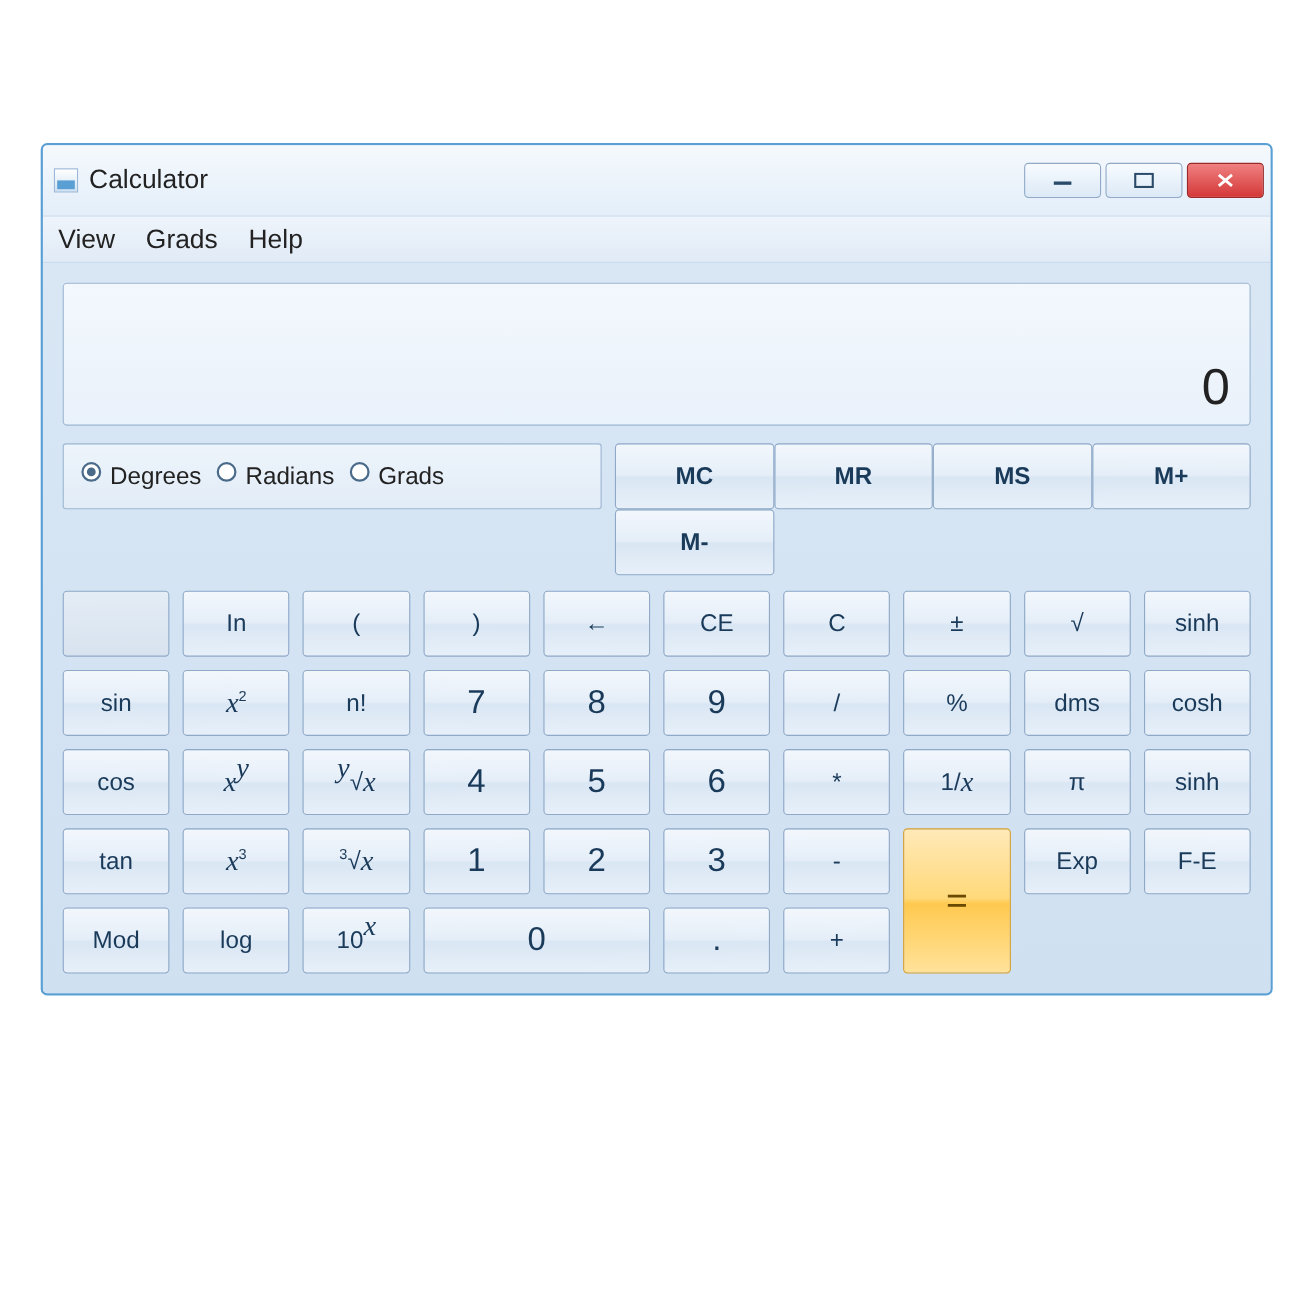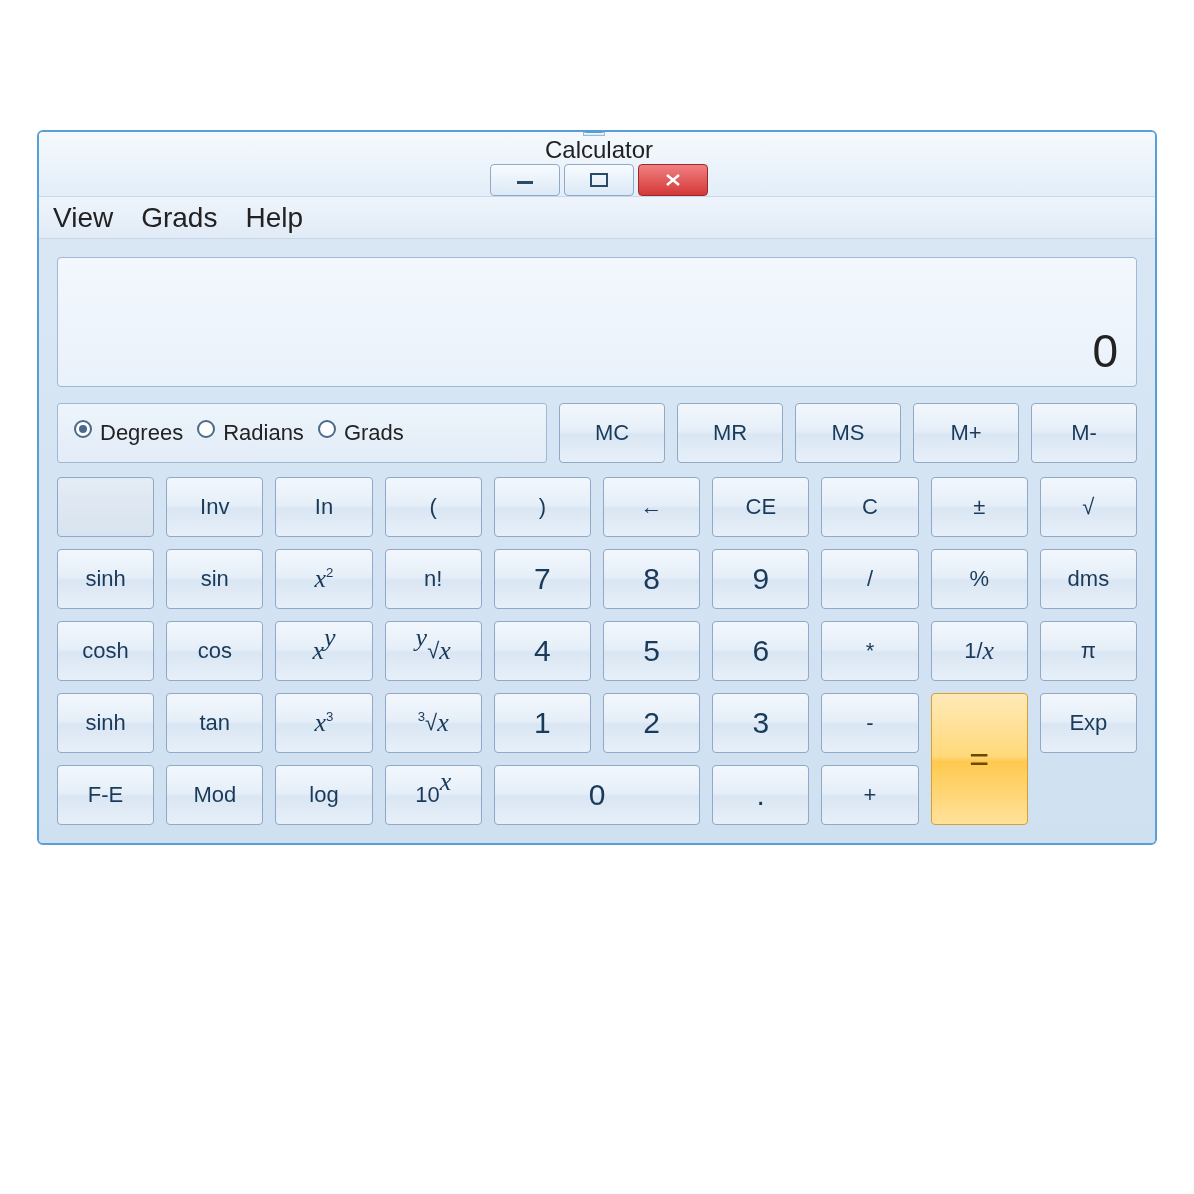--- a/index.html
+++ b/index.html
@@ -21,21 +21,20 @@
   box-shadow: 0 0 0 1px rgba(255,255,255,0.6) inset;
   overflow: hidden;
 }
 .titlebar {
   height: 65px;
   background: linear-gradient(to bottom, #f5f9fd 0%, #e3eef9 100%);
   display: flex;
   align-items: center;
   padding: 0 6px 0 10px;
   border-bottom: 1px solid #c8d8ea;
-  flex-direction: column;
 }
 .titlebar .app-icon {
   width: 22px; height: 22px;
   margin-right: 10px;
   background: linear-gradient(to bottom,#fff 0%,#cfe2f3 100%);
   border:1px solid #9db9d8;
   position:relative;
 }
 .titlebar .app-icon::after{
   content:"";position:absolute;left:2px;right:2px;bottom:2px;height:8px;
@@ -53,21 +52,21 @@
 }
 .win-btn.close{
   background: linear-gradient(to bottom,#f08080,#d43838);
   border-color:#9a2a2a; color:#fff;
 }
 .menubar {
   height: 42px;
   background: linear-gradient(to bottom,#eef4fb,#e1ebf6);
   display:flex; align-items:center; gap:28px;
   padding: 0 14px;
-  font-size: 28px;
+  font-size: 24px;
   border-bottom: 1px solid #c8d8ea;
   color:#222;
 }
 .menubar span{cursor:default;}
 .client {
   padding: 18px;
   background: linear-gradient(to bottom,#d9e7f5 0%, #cfe0f1 100%);
 }
 .display {
   background: linear-gradient(to bottom,#f3f8fd,#e9f1fa);
@@ -92,21 +91,21 @@
   height:60px;
   font-size:22px;color:#222;
 }
 .radio{
   width:18px;height:18px;border-radius:50%;
   border:2px solid #4a6a8a;background:#fff;display:inline-flex;
   align-items:center;justify-content:center;margin-right:4px;
 }
 .radio.checked::after{content:"";width:8px;height:8px;background:#4a6a8a;border-radius:50%;}
 .anglebox label{display:flex;align-items:flex-start;gap:4px;}
-.mem-row{flex:1;display:grid;grid-template-columns:repeat(5,1fr);gap:12px;}
+.mem-row{flex:1;display:grid;grid-template-columns:repeat(4,1fr);gap:0;font-weight:bold;}
 .btn{
   border:1px solid #8fa9c7;
   border-radius:4px;
   background:linear-gradient(to bottom,#f2f7fc 0%,#e5eef8 48%,#d9e6f3 52%,#e7f0f9 100%);
   color:#1a3a5a;
   font-size:22px;
   display:flex;align-items:center;justify-content:center;
   height:60px;
   font-family:"Segoe UI",sans-serif;
   user-select:none;
@@ -186,21 +185,20 @@
         <div class="btn">MR</div>
         <div class="btn">MS</div>
         <div class="btn">M+</div>
         <div class="btn">M-</div>
       </div>
     </div>
 
     <div class="keypad">
 
       <div class="btn empty"></div>
-      <div class="btn">Inv</div>
       <div class="btn">In</div>
       <div class="btn">(</div>
       <div class="btn">)</div>
       <div class="btn">←</div>
       <div class="btn">CE</div>
       <div class="btn">C</div>
       <div class="btn">±</div>
       <div class="btn">√</div>
 
       <div class="btn">sinh</div>

